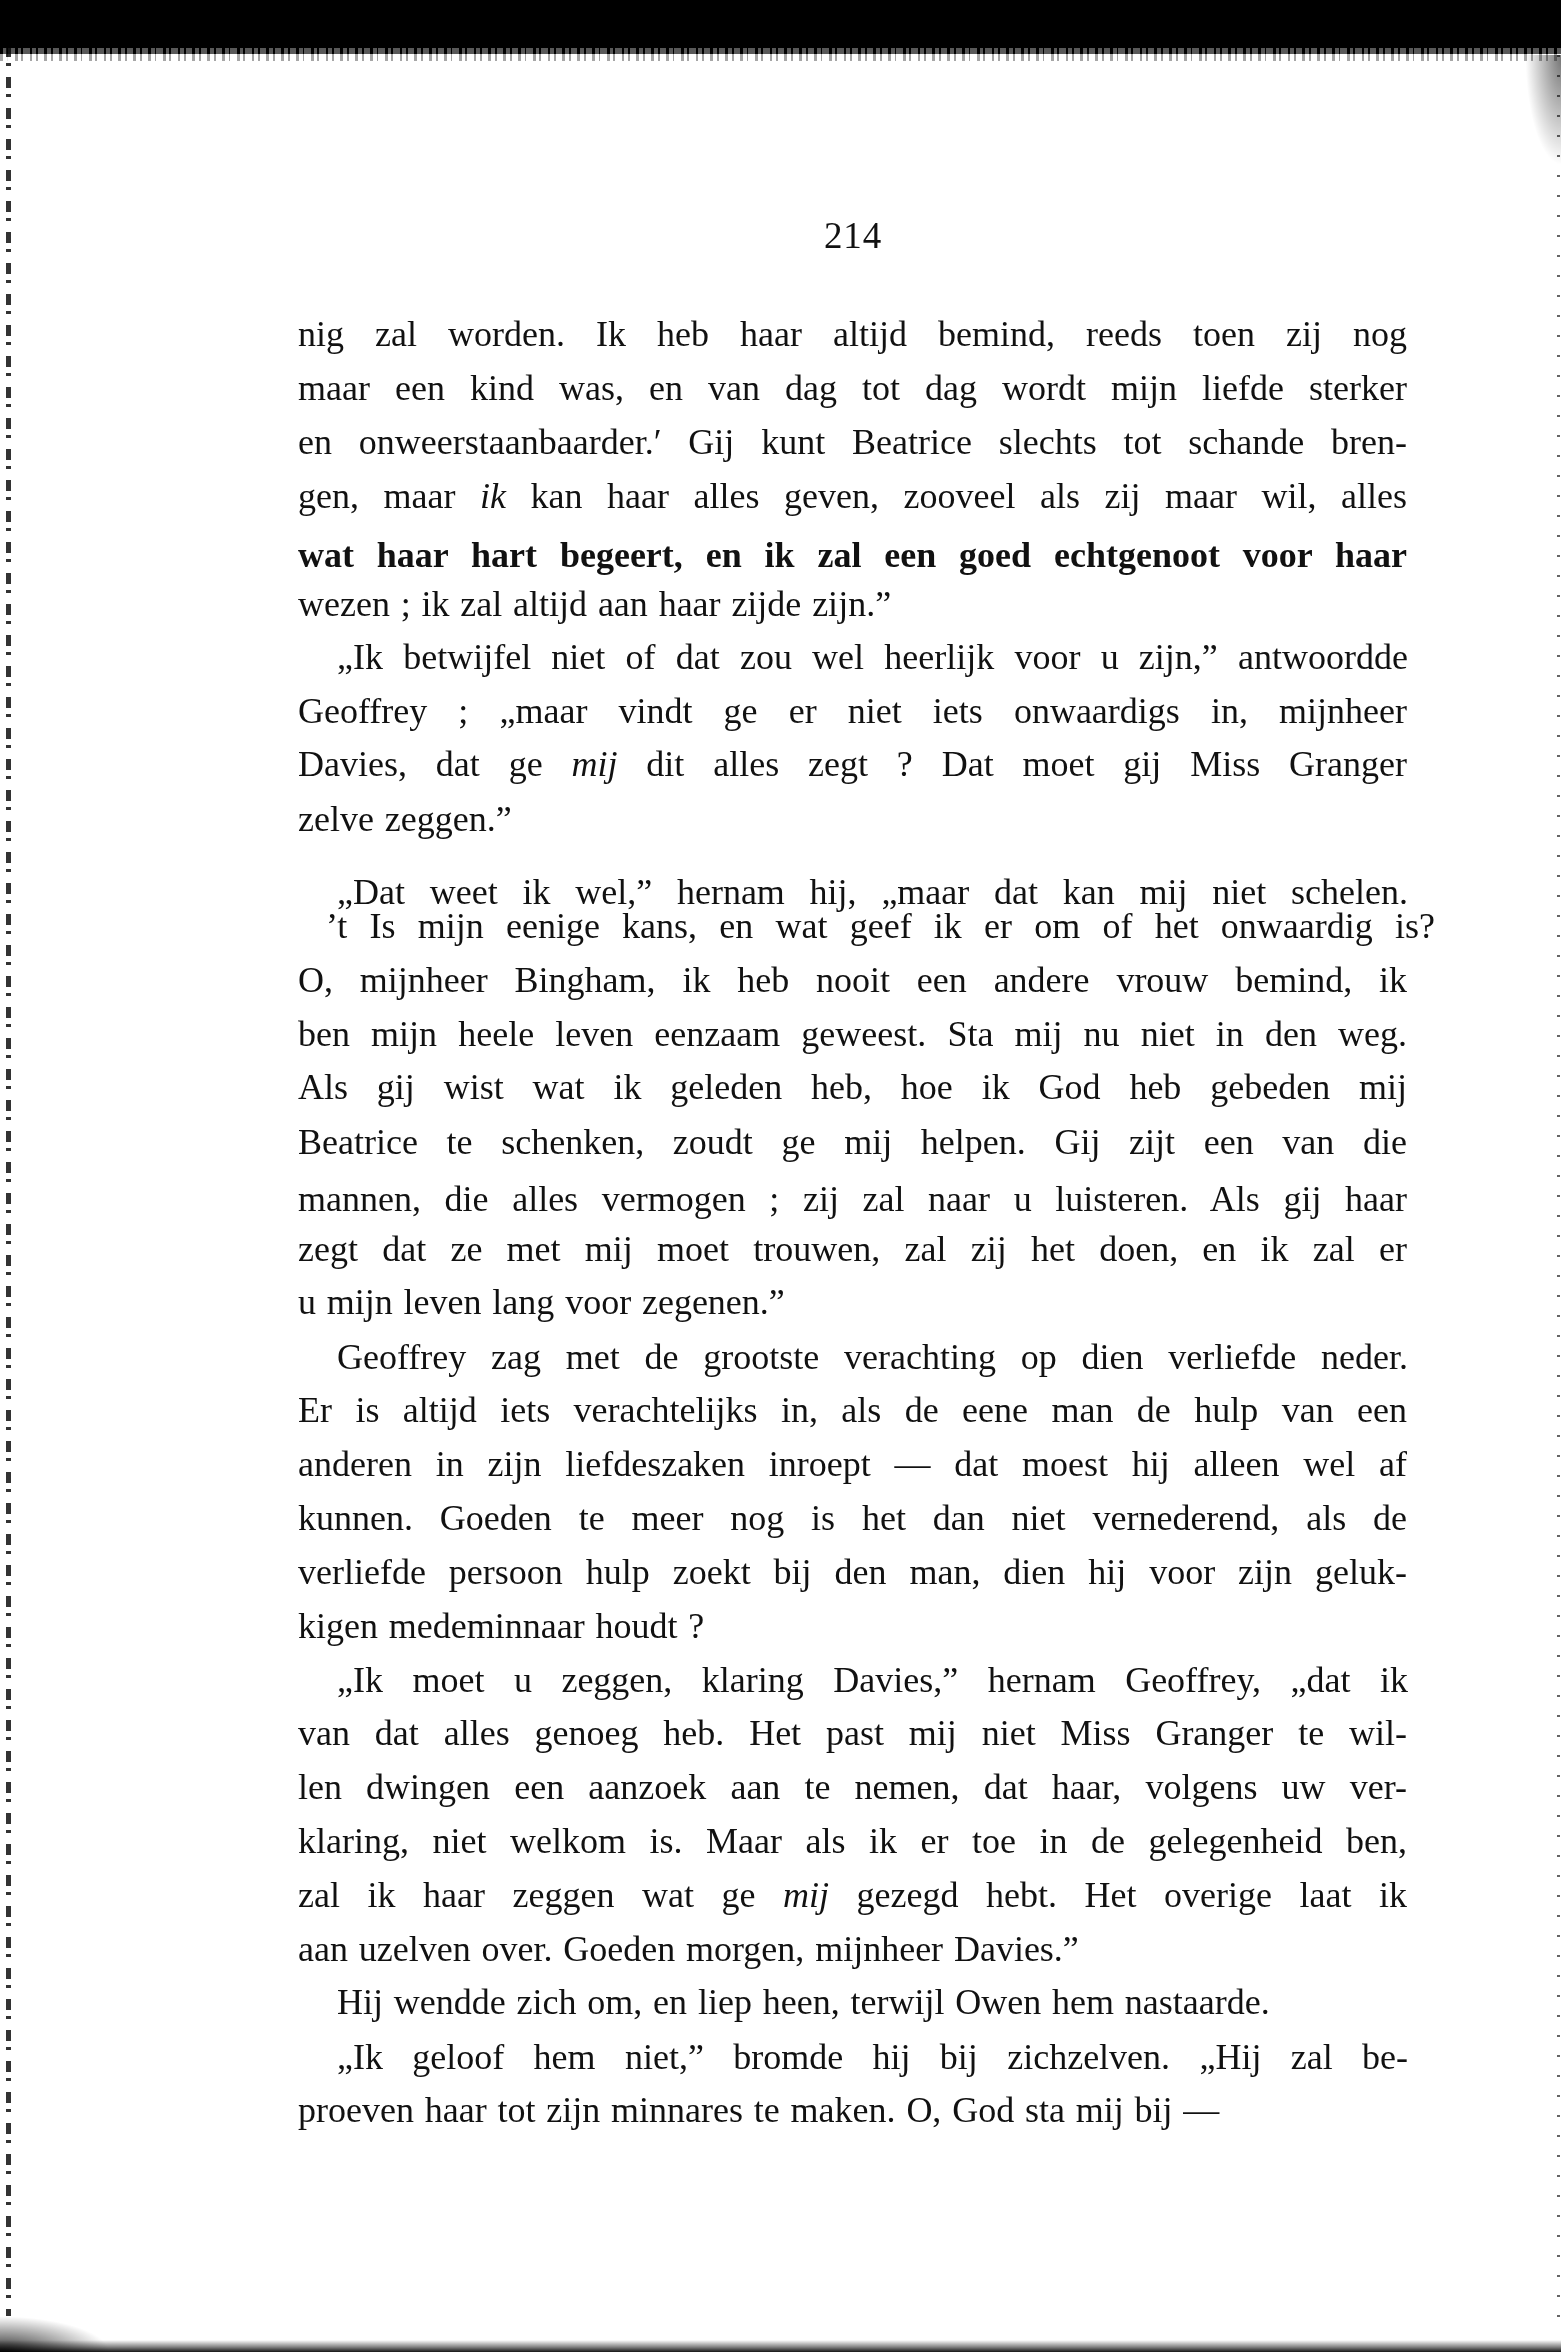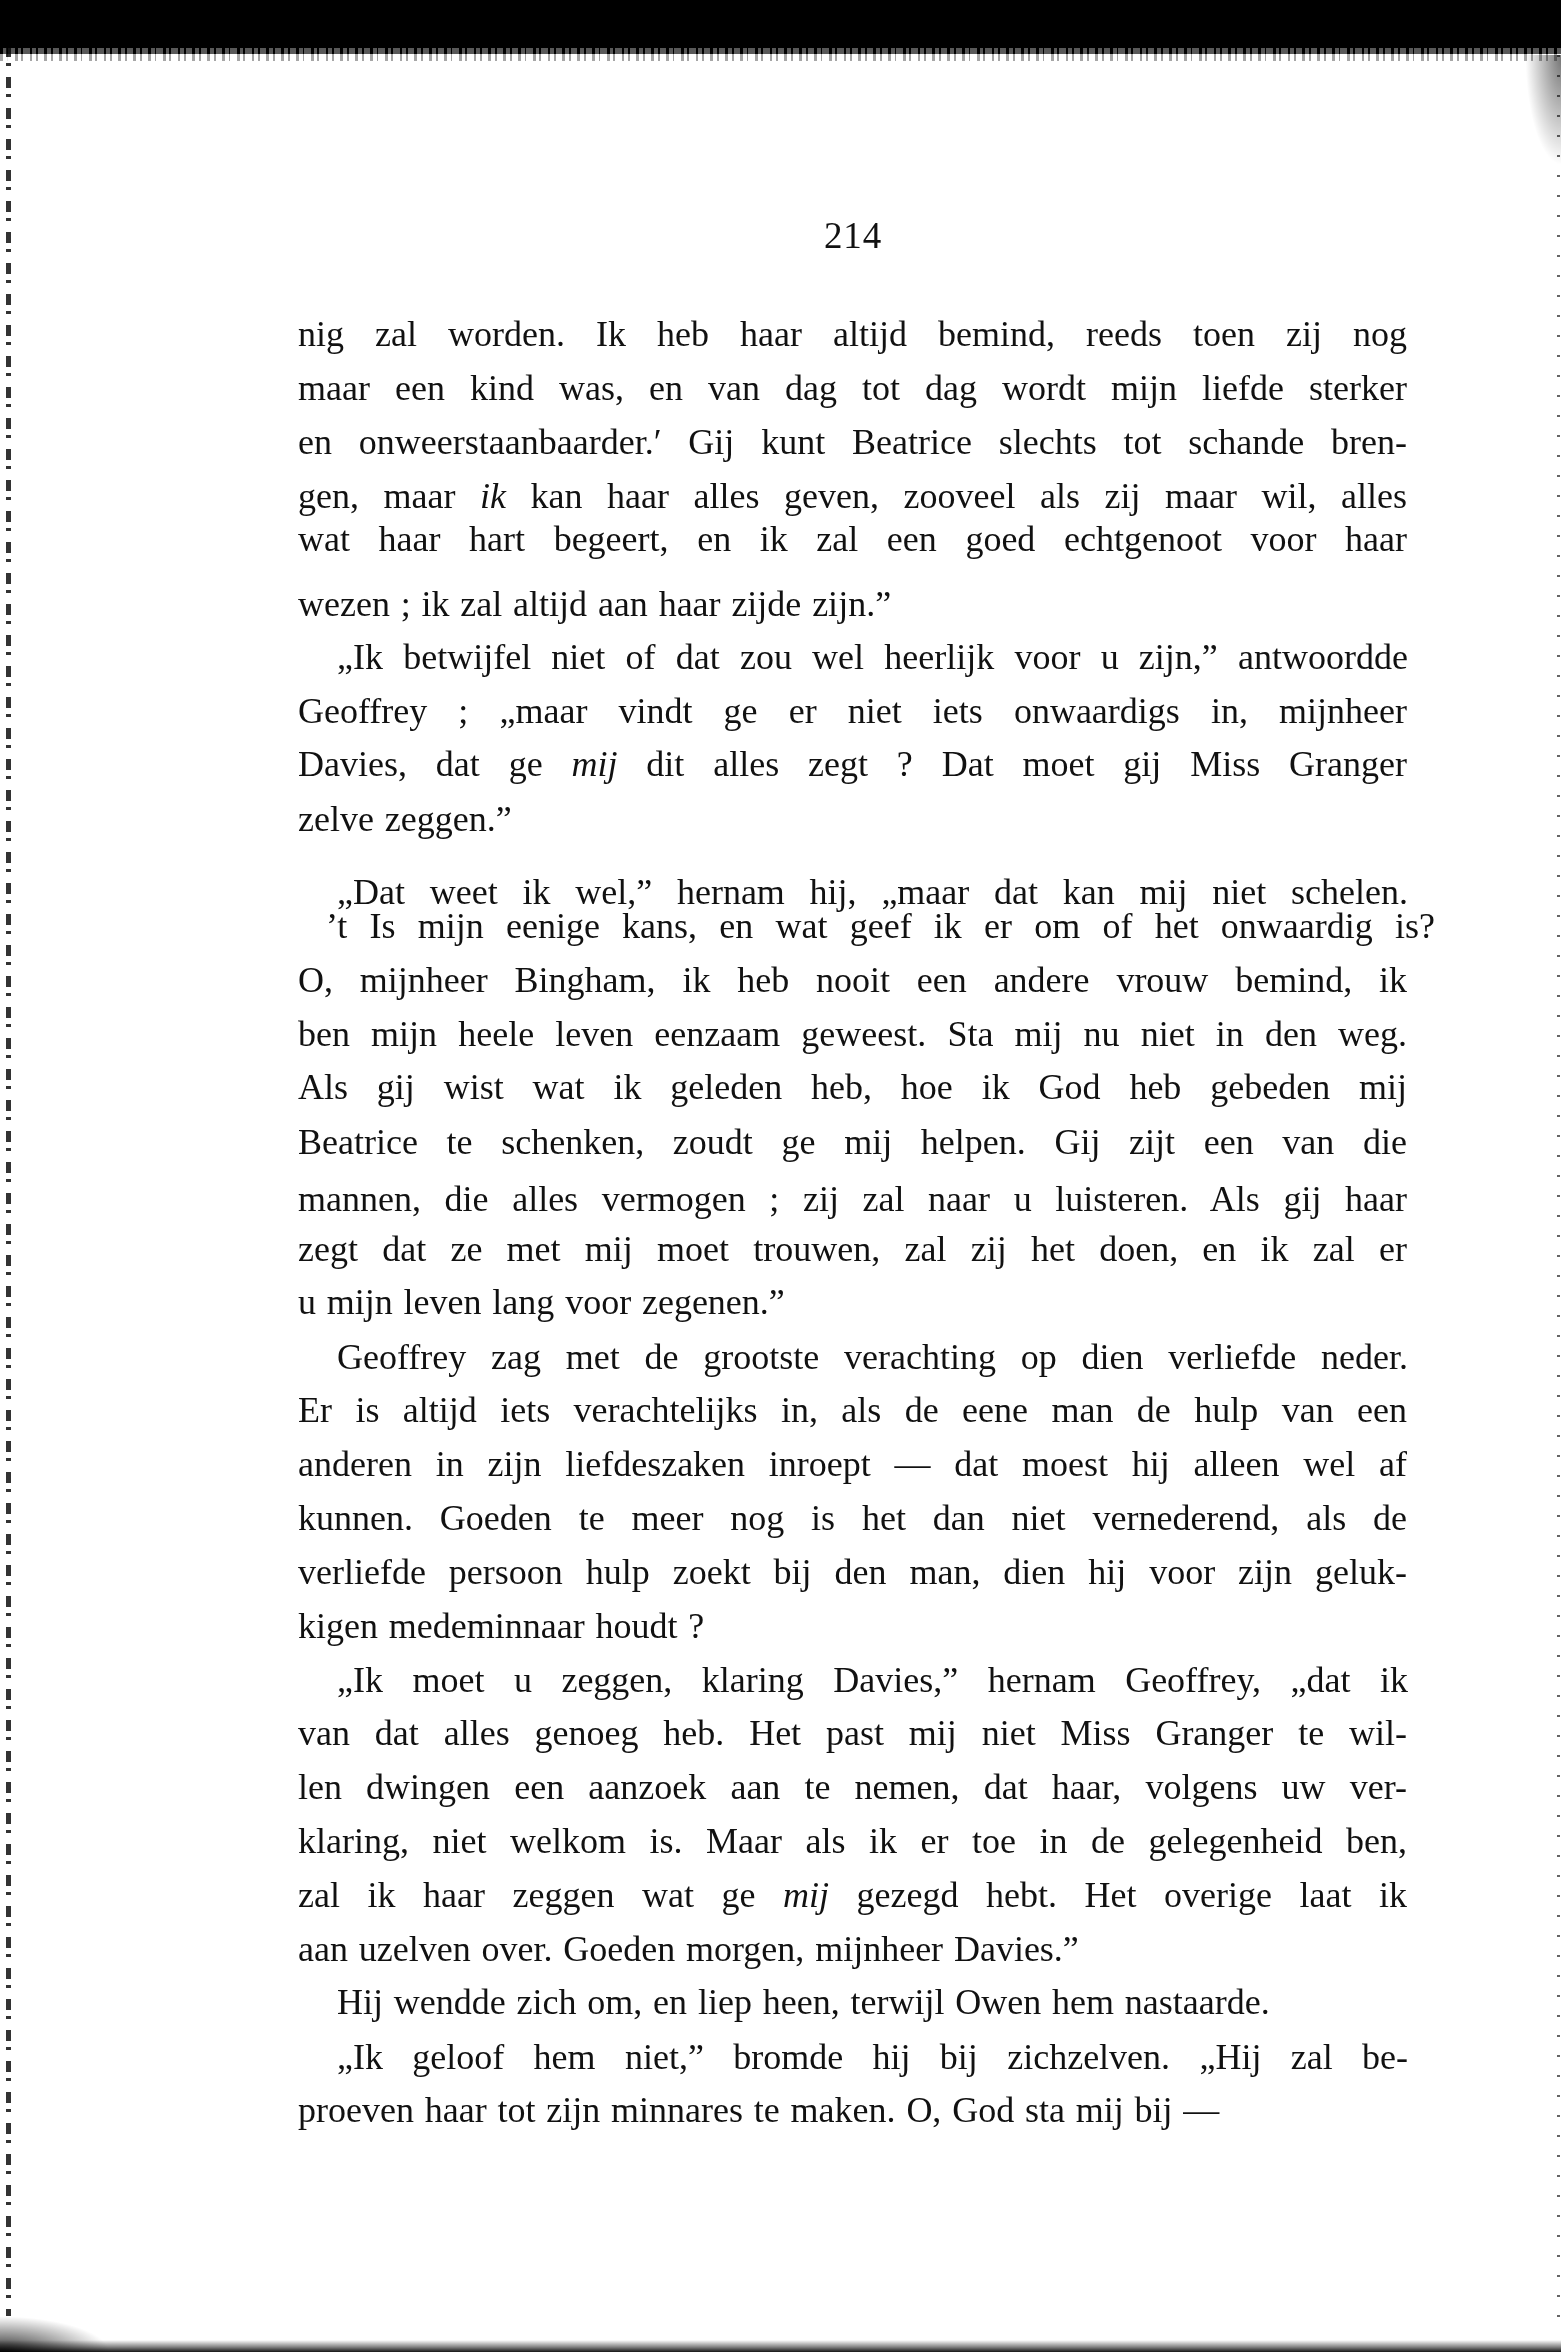--- a/index.html
+++ b/index.html
@@ -111,21 +111,21 @@
 <div class="scan-bottom-corner"></div>
 
 <div class="page-number">214</div>
 
 <div class="text-block" id="text-block">
     <div>
       <div class="line" style="top: 307px;"><span>nig zal worden. Ik heb haar altijd bemind, reeds toen zij nog</span></div>
       <div class="line" style="top: 361px;"><span>maar een kind was, en van dag tot dag wordt mijn liefde sterker</span></div>
       <div class="line" style="top: 415px;"><span>en onweerstaanbaarder.′ Gij kunt Beatrice slechts tot schande bren-</span></div>
       <div class="line" style="top: 469px;"><span>gen, maar </span><em>ik</em><span> kan haar alles geven, zooveel als zij maar wil, alles</span></div>
-      <div class="line" style="top: 512px;"><span>wat haar hart begeert, en ik zal een goed echtgenoot voor haar</span></div>
+      <div class="line" style="top: 528px; font-weight: bold;"><span>wat haar hart begeert, en ik zal een goed echtgenoot voor haar</span></div>
       <div class="line last" style="top: 577px;"><span>wezen ; ik zal altijd aan haar zijde zijn.”</span></div>
     </div>
     <div>
       <div class="line indent" style="top: 630px;"><span>„Ik betwijfel niet of dat zou wel heerlijk voor u zijn,” antwoordde</span></div>
       <div class="line" style="top: 684px;"><span>Geoffrey ; „maar vindt ge er niet iets onwaardigs in, mijnheer</span></div>
       <div class="line" style="top: 737px;"><span>Davies, dat ge </span><em>mij</em><span> dit alles zegt ? Dat moet gij Miss Granger</span></div>
       <div class="line last" style="top: 792px;"><span>zelve zeggen.”</span></div>
     </div>
     <div>
       <div class="line indent" style="top: 845px; margin-top: 20px;"><span>„Dat weet ik wel,” hernam hij, „maar dat kan mij niet schelen.</span></div>

